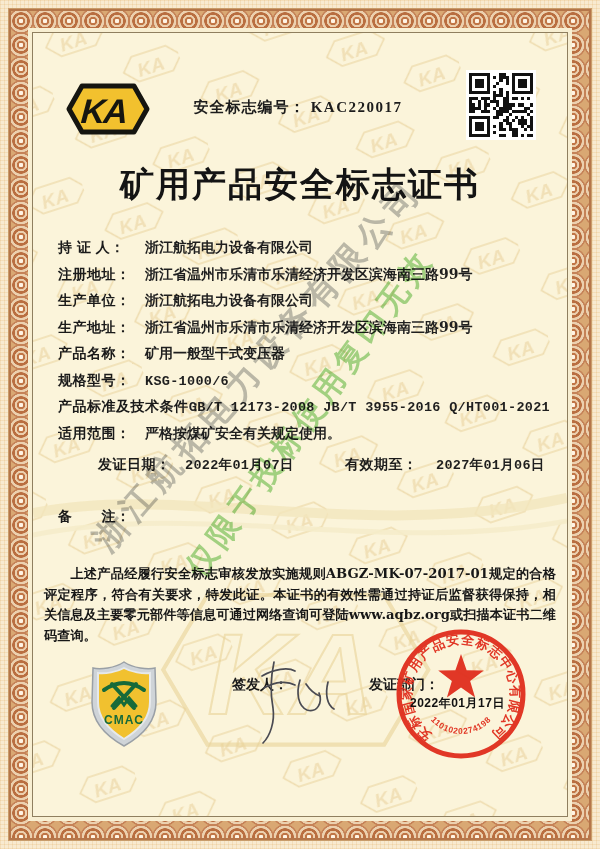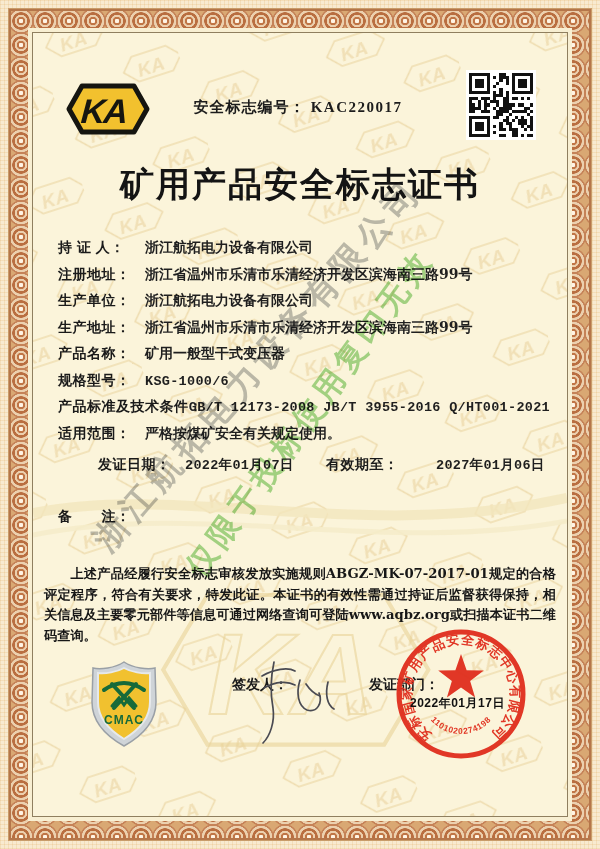--- a/index.html
+++ b/index.html
@@ -28,21 +28,21 @@
   .qr svg{width:100%;height:100%;display:block;}
   
   .title{position:absolute;left:0;right:0;top:124px;text-align:center;font-size:34px;font-weight:bold;color:#141414;letter-spacing:2px;}
   
   .fields{position:absolute;left:20px;right:12px;top:201px;z-index:4;}
   .row{display:flex;align-items:baseline;height:26.5px;position:relative;}
   .flabel{min-width:87px;font-size:14px;font-weight:bold;color:#1a1a1a;letter-spacing:0.5px;white-space:nowrap;}
   .fvalue{font-size:14px;font-weight:600;color:#1f1f1f;font-family:"DejaVu Serif",serif;white-space:nowrap;}
   .fvalue.latin{font-family:Liberation Mono, monospace;font-weight:bold;font-size:13.5px;letter-spacing:0.3px;}
   .row.daterow{margin-top:5px;margin-left:40px;}
-  .row.daterow .vlabel{position:absolute;left:228px;min-width:0;}
+  .row.daterow .vlabel{position:absolute;left:247px;min-width:0;}
   .row.daterow .vvalue{position:absolute;left:338px;}
   .row.remark{margin-top:25px;}
   
   .statement{position:absolute;left:6px;right:6px;top:526px;font-size:13.2px;line-height:1.56;font-weight:bold;color:#171717;font-family:"DejaVu Serif",serif;text-indent:2em;text-align:justify;z-index:4;}
   
   .cmac{position:absolute;left:50px;top:622px;width:72px;height:88px;z-index:4;}
   .signer-label,.dept-label{position:absolute;top:638px;font-size:14px;font-weight:bold;color:#1a1a1a;z-index:4;margin-left:34px;}
   .signer-label{left:160px;}
   .dept-label{left:297px;}
   .signature{position:absolute;left:210px;top:610px;width:92px;height:100px;z-index:5;}

